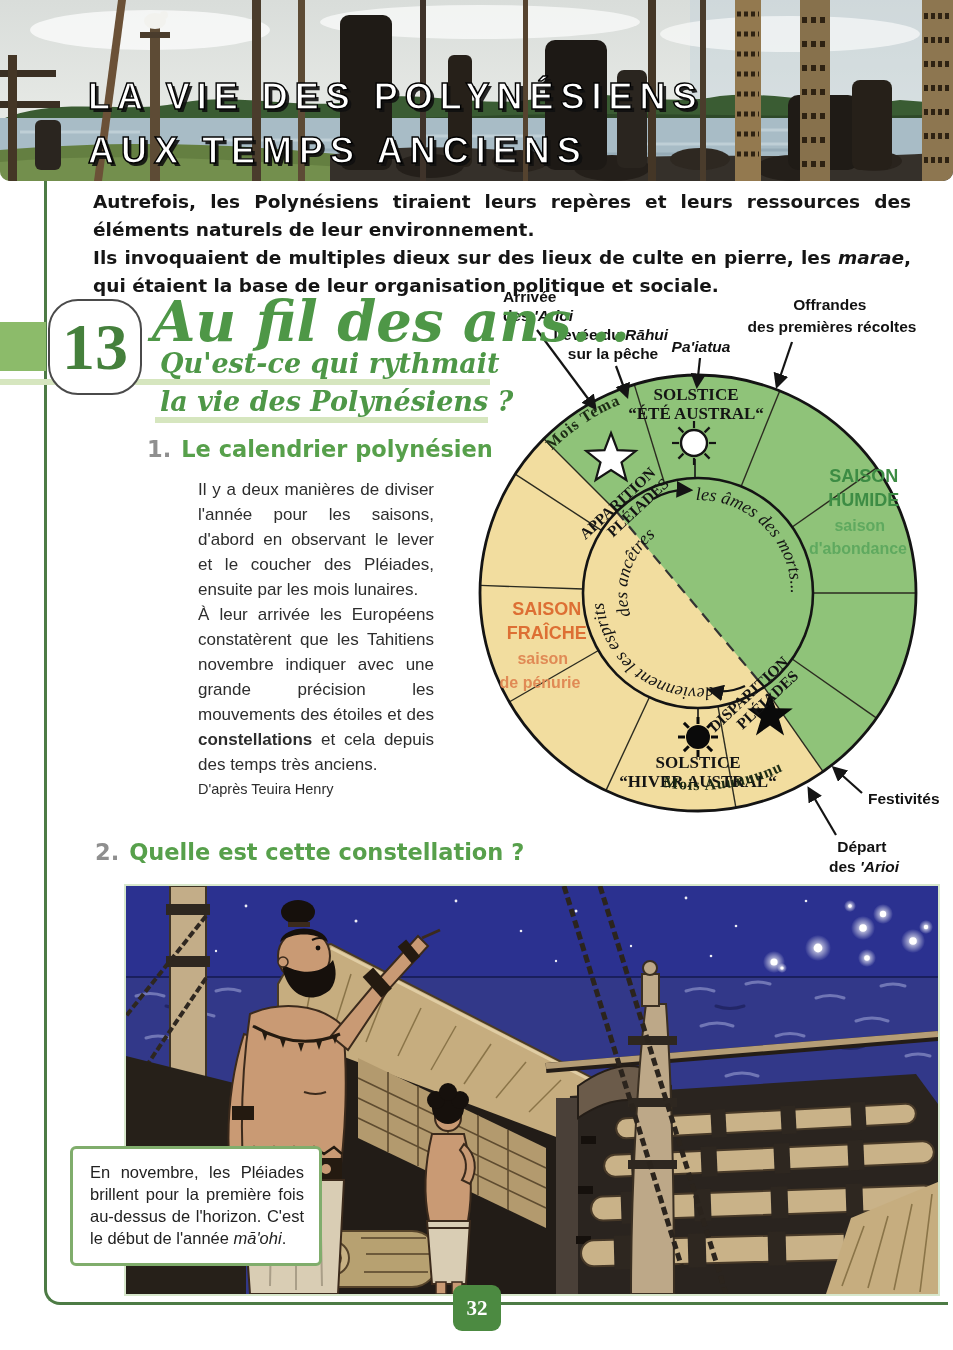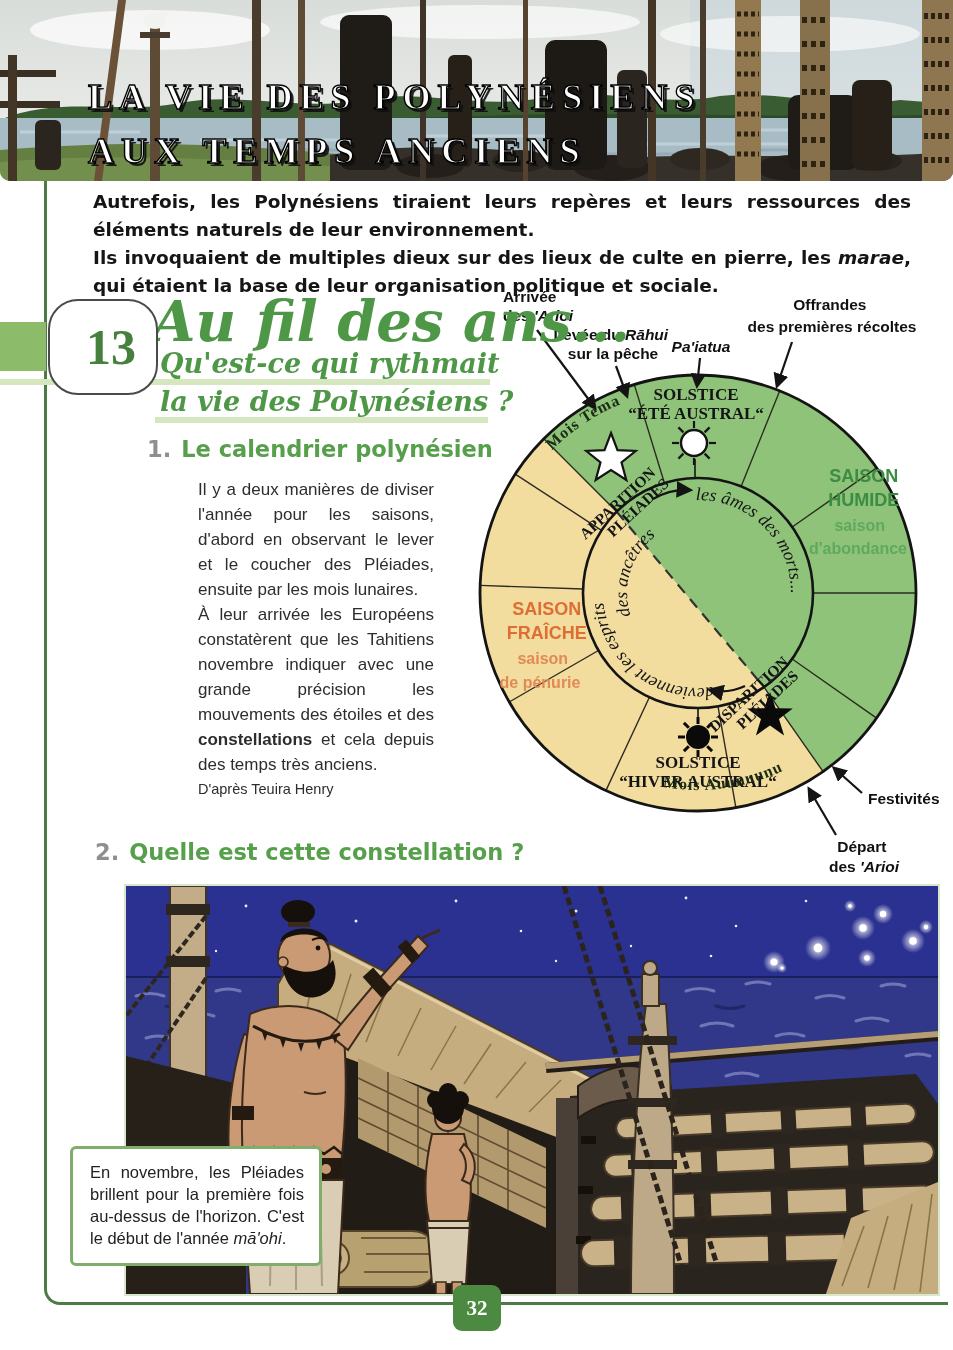--- a/index.html
+++ b/index.html
@@ -1,42 +1,42 @@
 <!DOCTYPE html>
 <html><head>
 <meta charset="utf-8">
 <style>
   html,body{margin:0;padding:0;background:#ffffff;}
   .page{position:relative;width:953px;height:1350px;background:#ffffff;overflow:hidden;
         font-family:"Liberation Sans",sans-serif;}
 
   
   .photo{position:absolute;left:0;top:0;width:953px;height:181px;border-radius:0 0 10px 10px;overflow:hidden;}
-  .hdr-title{position:absolute;left:88px;font-family:Liberation Serif, serif;font-weight:bold;
+  .hdr-title{position:absolute;left:88px;font-family:Liberation Sans, sans-serif;font-weight:bold;
              font-size:36px;letter-spacing:7px;color:#ffffff;-webkit-text-stroke:1.4px #000;
              text-shadow:3px 3px 0 rgba(15,15,15,.9);white-space:nowrap;text-align:center;}
   .hdr1{top:76px;} .hdr2{top:130px;}
 
   
   .intro{position:absolute;left:93px;top:188px;width:818px;font-family:"DejaVu Sans",sans-serif;
          font-weight:bold;font-size:18.5px;line-height:28px;color:#151515;text-align:justify;}
   .intro p{margin:0;}
   .it{font-style:italic;}
 
   
   .frame{position:absolute;left:44px;top:181px;width:901px;height:1121px;
          border-left:3px solid #4d7b45;border-bottom:3px solid #4d7b45;border-bottom-left-radius:16px;}
   .accent-block{position:absolute;left:0;top:322px;width:46px;height:49px;background:#8cbb6a;}
   .bar1{position:absolute;left:0;top:379px;width:490px;height:6px;background:#d6e6bf;}
   .bar2{position:absolute;left:155px;top:417px;width:333px;height:6px;background:#d6e6bf;}
 
   
   .badge13{position:absolute;left:48px;top:299px;width:90px;height:92px;background:#fff;
            border:2px solid #4a4a4a;border-radius:30px;display:flex;align-items:center;justify-content:center;
-           font-family:"Liberation Serif",serif;font-weight:bold;font-size:50px;color:#45803c;z-index:3;padding-left:16px;}
+           font-family:"Liberation Serif",serif;font-weight:bold;font-size:66px;color:#45803c;z-index:3;}
   .script-title{position:absolute;left:152px;top:288px;font-family:"DejaVu Serif",serif;font-style:italic;
                 font-weight:bold;font-size:56px;color:#4e9747;white-space:nowrap;z-index:2;}
   .script-sub{position:absolute;left:160px;font-family:"DejaVu Serif",serif;font-style:italic;
               font-weight:bold;font-size:27px;color:#4e9747;white-space:nowrap;z-index:2;}
   .sub1{top:348px;} .sub2{top:386px;}
 
   
   .sec-head{position:absolute;font-family:"DejaVu Sans",sans-serif;font-weight:bold;font-size:22.5px;white-space:nowrap;}
   .sec-num{color:#8f8f8f;margin-right:10px;}
   .sec-title{color:#57a04b;}

